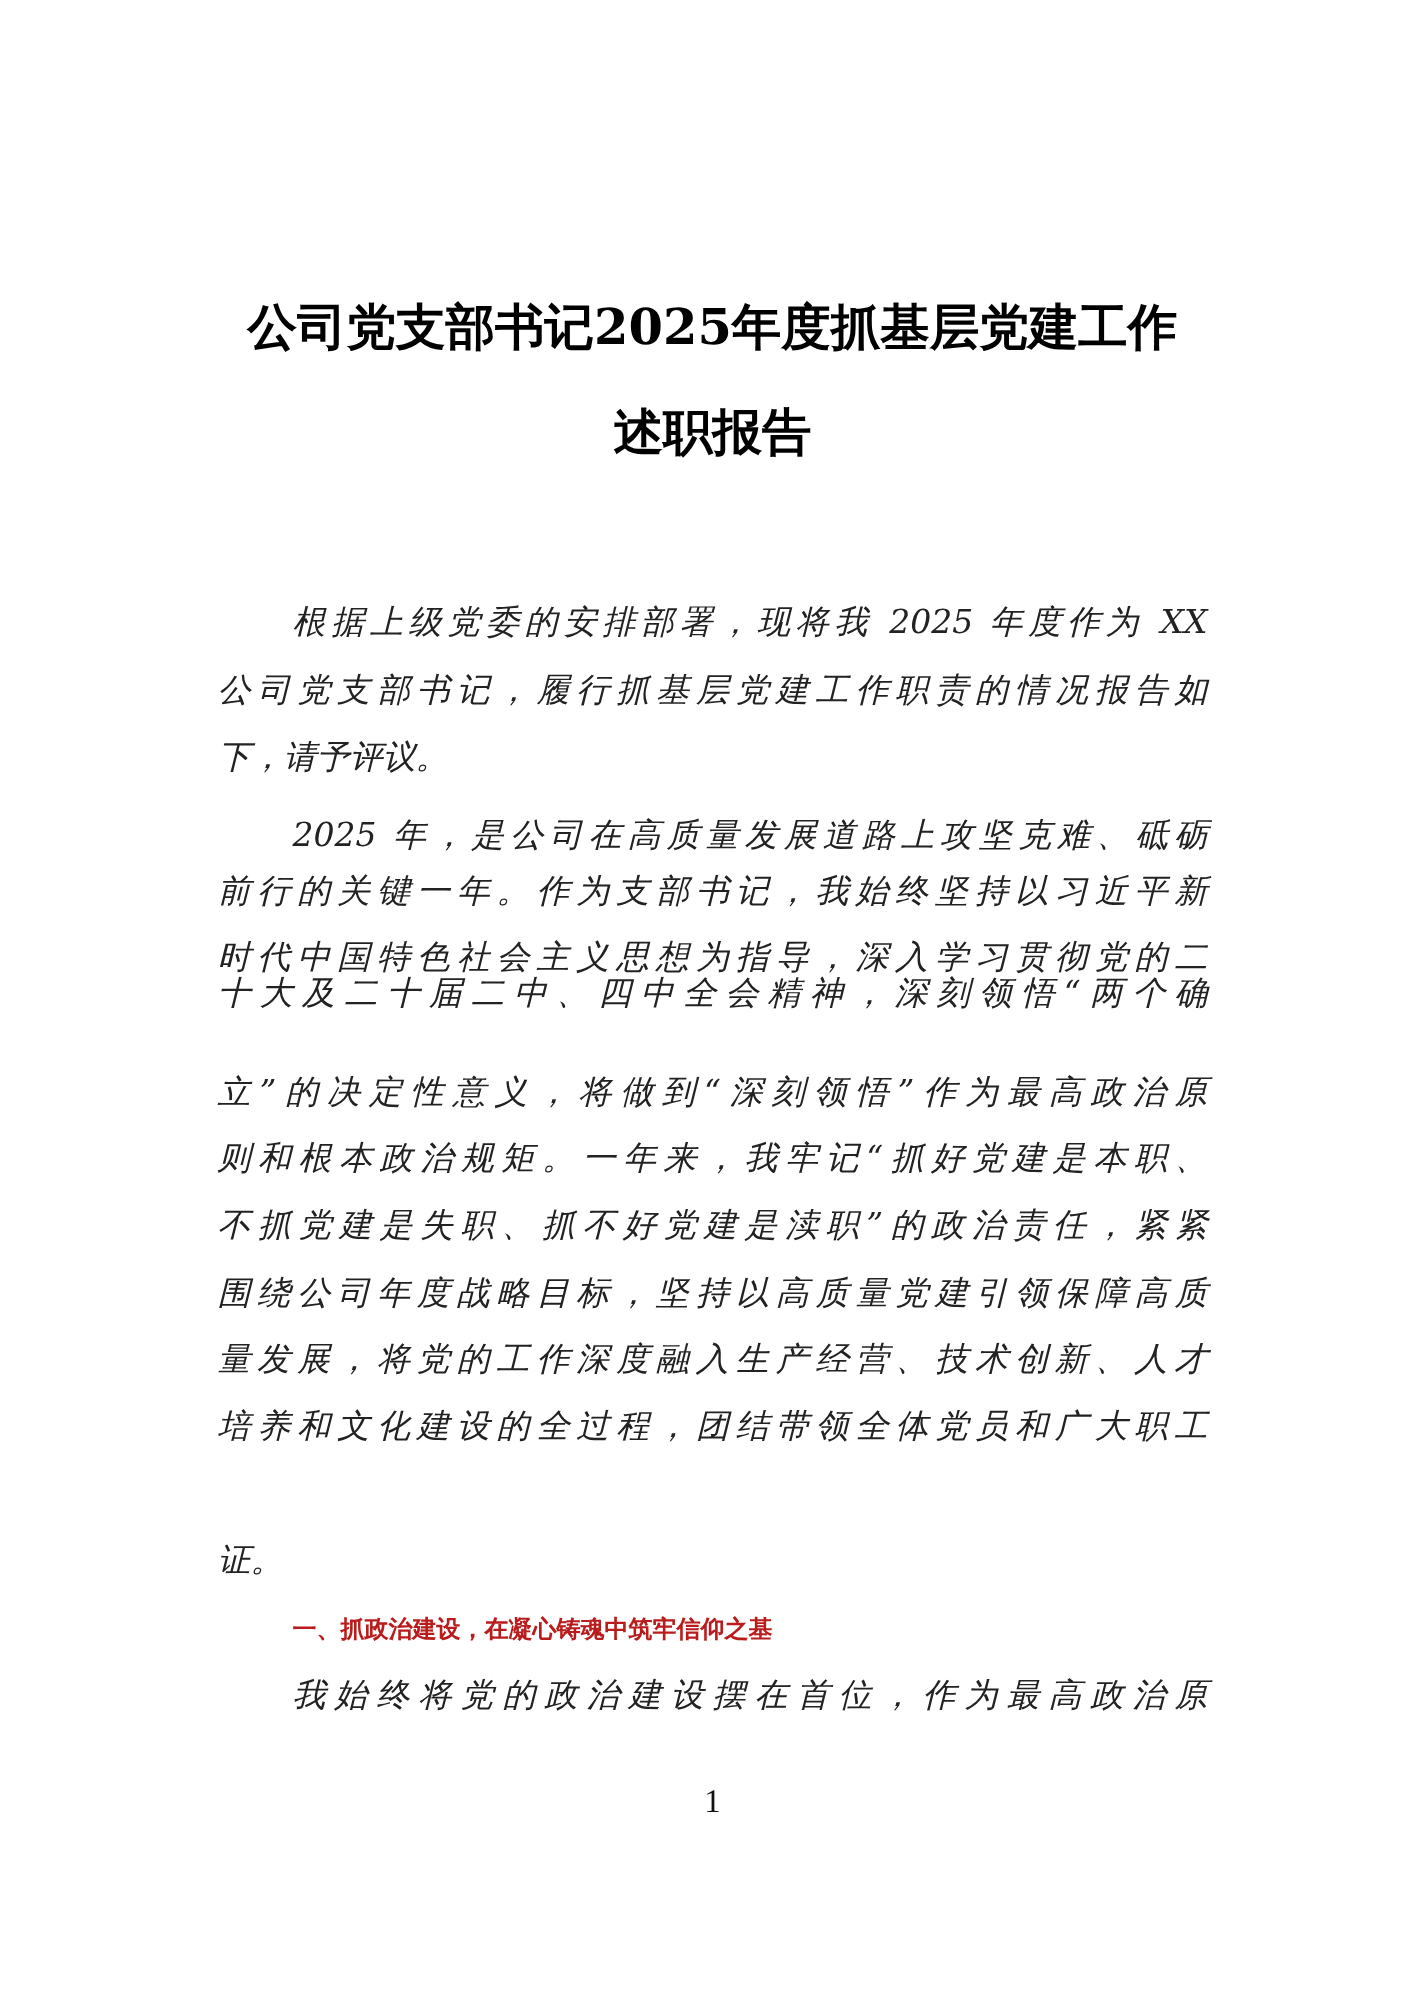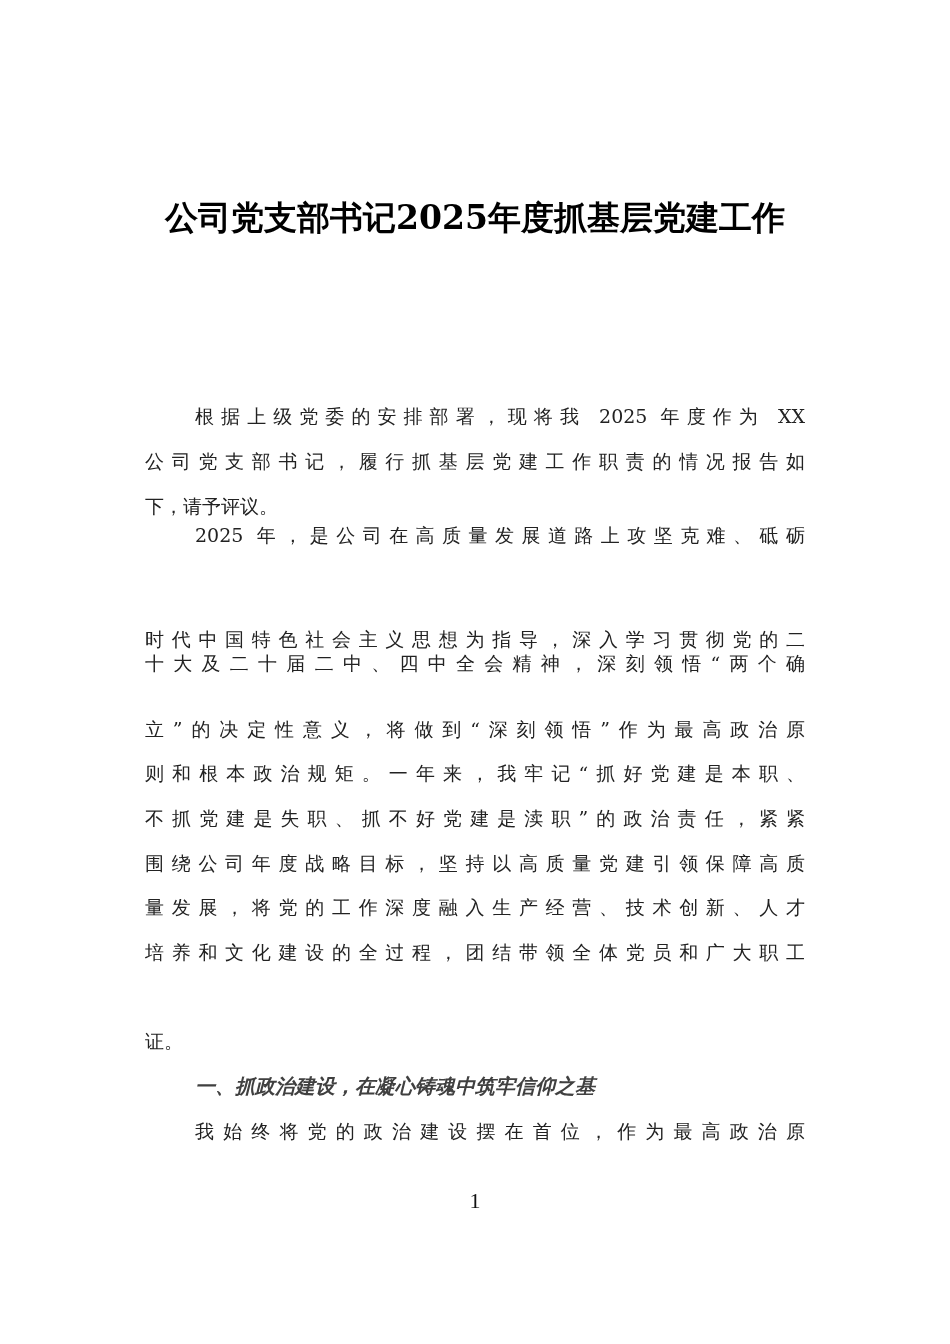--- a/index.html
+++ b/index.html
@@ -5,40 +5,42 @@
   html, body { margin: 0; padding: 0; background: #ffffff; }
   body { width: 950px; height: 1344px; position: relative; overflow: hidden;
          font-family: "DejaVu Serif", "Liberation Serif", serif; color: #111; }
   .page { position: absolute; left: 0; top: 0; width: 950px; height: 1336px; background: #fff; }
   .title { position: absolute; left: 145px; width: 660px; text-align: center;
            font-family: "DejaVu Serif", "Liberation Serif", serif; font-weight: bold;
            font-size: 33px; line-height: 40px; color: #000; letter-spacing: 0px; white-space: nowrap; }
   .t1 { top: 198px; }
   .t2 { top: 268px; }
   .line { position: absolute; left: 145px; width: 660px; height: 34px;
-          font-size: 19px; line-height: 34px; color: #222; white-space: nowrap;
-          text-align: justify; text-align-last: justify; letter-spacing: 0; }
+          font-size: 22px; line-height: 34px; color: #222; white-space: nowrap;
+          text-align: justify; text-align-last: justify; letter-spacing: 0; font-style: italic; }
   .line.last { text-align-last: left; }
   .line.indent { left: 195px; width: 610px; }
   .heading { position: absolute; left: 195px; font-family: "DejaVu Sans", "Liberation Sans", sans-serif;
-             font-weight: bold; font-size: 20px; line-height: 34px; color: #404040; white-space: nowrap; font-style: italic; }
+             font-weight: bold; font-size: 16px; line-height: 34px; color: #b91c1c; white-space: nowrap; }
   .pagenum { position: absolute; left: 0; width: 950px; text-align: center; top: 1186px;
              font-size: 22px; line-height: 30px; color: #111; font-family: "Liberation Serif", serif; }
 </style>
 </head>
 <body>
 
 <div class="page">
   <div class="title t1">公司党支部书记2025年度抓基层党建工作</div>
+  <div class="title t2">述职报告</div>
 
   <div class="line indent" style="top:399px">根据上级党委的安排部署，现将我 2025 年度作为 XX</div>
   <div class="line" style="top:444px">公司党支部书记，履行抓基层党建工作职责的情况报告如</div>
   <div class="line last" style="top:489px">下，请予评议。</div>
 
-  <div class="line indent" style="top:518px">2025 年，是公司在高质量发展道路上攻坚克难、砥砺</div>
+  <div class="line indent" style="top:541px">2025 年，是公司在高质量发展道路上攻坚克难、砥砺</div>
+  <div class="line" style="top:578px">前行的关键一年。作为支部书记，我始终坚持以习近平新</div>
   <div class="line" style="top:622px">时代中国特色社会主义思想为指导，深入学习贯彻党的二</div>
   <div class="line" style="top:646px">十大及二十届二中、四中全会精神，深刻领悟“两个确</div>
   <div class="line" style="top:712px">立”的决定性意义，将做到“深刻领悟”作为最高政治原</div>
   <div class="line" style="top:756px">则和根本政治规矩。一年来，我牢记“抓好党建是本职、</div>
   <div class="line" style="top:801px">不抓党建是失职、抓不好党建是渎职”的政治责任，紧紧</div>
   <div class="line" style="top:846px">围绕公司年度战略目标，坚持以高质量党建引领保障高质</div>
   <div class="line" style="top:890px">量发展，将党的工作深度融入生产经营、技术创新、人才</div>
   <div class="line" style="top:935px">培养和文化建设的全过程，团结带领全体党员和广大职工</div>
   <div class="line last" style="top:1024px">证。</div>
 

